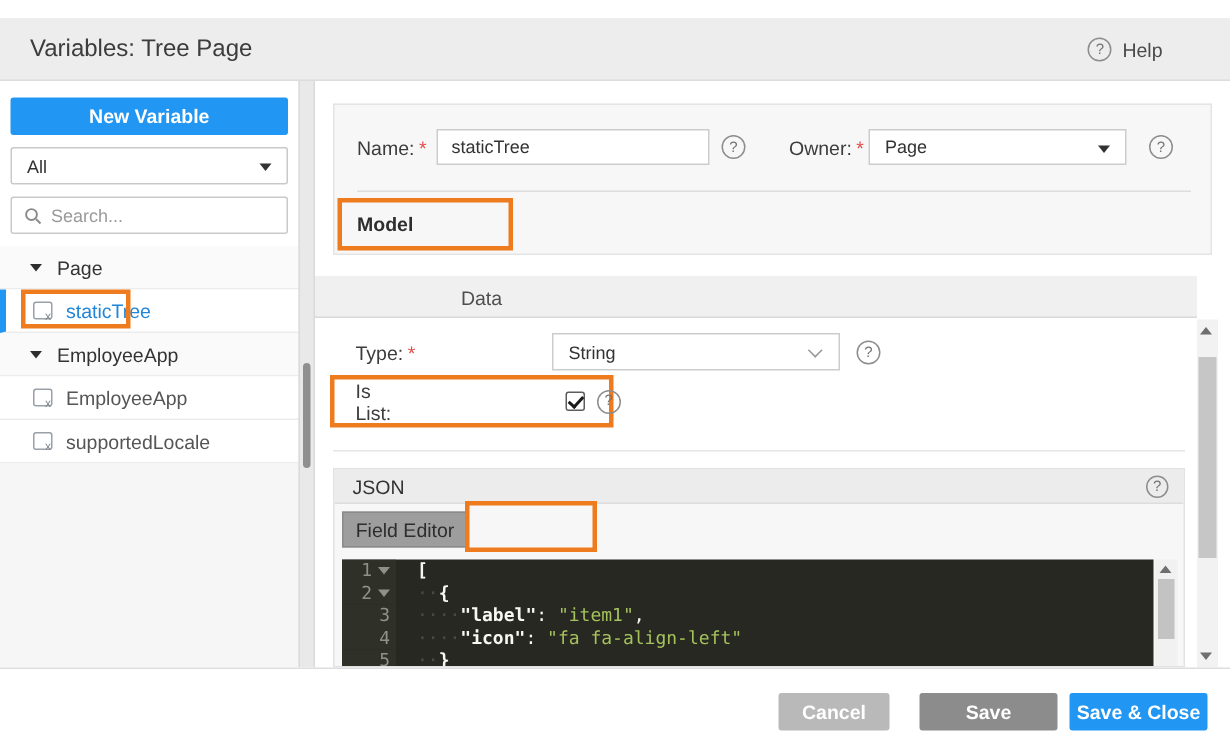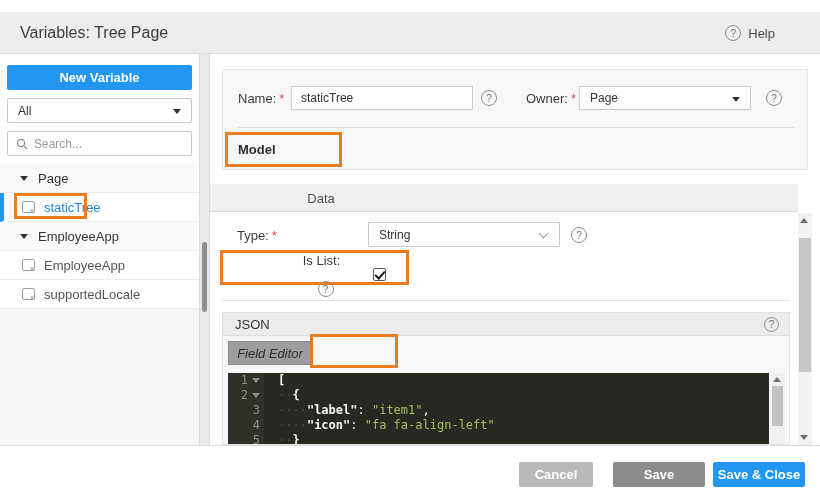--- a/index.html
+++ b/index.html
@@ -68,37 +68,37 @@
   .tab { position:absolute; top:0; height:28px; display:flex; align-items:center; justify-content:center;
          font-size:13px; cursor:pointer; }
   .tab.active { left:12px; width:70px; background:#fff; border-top:2px solid #2196f3;
                 border-left:1px solid #d8d8d8; border-right:1px solid #d8d8d8; height:29px; color:#333; }
   .tab.idle { left:82px; width:58px; color:#4e4e4e;text-align:center; }
   
   .sel-type { position:absolute; left:368px; top:210px; width:192px; height:25px; }
   .chev { position:absolute; right:12px; top:7px; width:7px; height:7px; border-right:1.5px solid #999;
           border-bottom:1.5px solid #999; transform:rotate(45deg); }
   .islist-box { position:absolute; left:220px; top:238px; width:189px; height:35px; border:3px solid #ee7b1d;
-                display:flex; align-items:center; padding-left:14px;flex-direction:column; }
+                display:flex; align-items:center; padding-left:14px; }
   .checkbox { width:13px; height:13px; border:1px solid #5d5d5d; border-radius:2px; background:#fff;
               position:relative; margin-left:116px; cursor:pointer; flex:0 0 auto; }
   .checkbox.checked::after { content:""; position:absolute; left:1px; top:2px; width:8px; height:4px;
               border-left:2px solid #1a1a1a; border-bottom:2px solid #1a1a1a; transform:rotate(-48deg); }
   .islist-box .qmark { margin-left:8px; }
   .hr2 { position:absolute; left:222px; top:288px; width:568px; border-top:1px solid #e5e5e5; }
   
   .json-panel { position:absolute; left:222px; top:300px; width:568px; height:133px;
                 background:#f7f7f7; border:1px solid #e2e2e2; overflow:hidden; }
   .json-hdr { position:absolute; left:0; top:0; right:0; height:23px; background:#ececec;
               border-bottom:1px solid #ddd; display:flex; align-items:center; padding:0 10px 0 12px;
               font-size:13px; color:#333; }
   .json-hdr .qmark { margin-left:auto; width:15px; height:15px; }
   .toggle { position:absolute; top:28px; height:24px; font-size:13px; display:flex; align-items:center;
             justify-content:center; cursor:pointer; font-family:"Liberation Sans",sans-serif; }
-  .toggle.field { left:5px; width:84px; background:#9d9d9d; border:1px solid #8a8a8a; color:#2d2d2d;font-style:italic; }
+  .toggle.field { left:5px; width:84px; background:#9d9d9d; border:1px solid #8a8a8a; color:#2d2d2d; }
   .toggle.text  { left:89px; width:77px; background:#d6d6d6; border:1px solid #9e9e9e; color:#333; }
   .editor { position:absolute; left:5px; top:60px; width:541px; height:71px; background:#272822;
             overflow:hidden; font-family:"DejaVu Sans Mono","Liberation Mono",monospace; font-size:12px;
             line-height:15px; cursor:text; }
   .code-line { display:flex; height:15px; white-space:pre; }
   .gutter-cell { width:36px; background:#2f3129; color:#8f908a; text-align:right; padding-right:4px;
                  flex:0 0 auto; position:relative; }
   .fold-arrow { display:inline-block; width:0; height:0; border-left:4px solid transparent;
                 border-right:4px solid transparent; border-top:5px solid #8f908a; margin-left:4px;
                 vertical-align:middle; }

